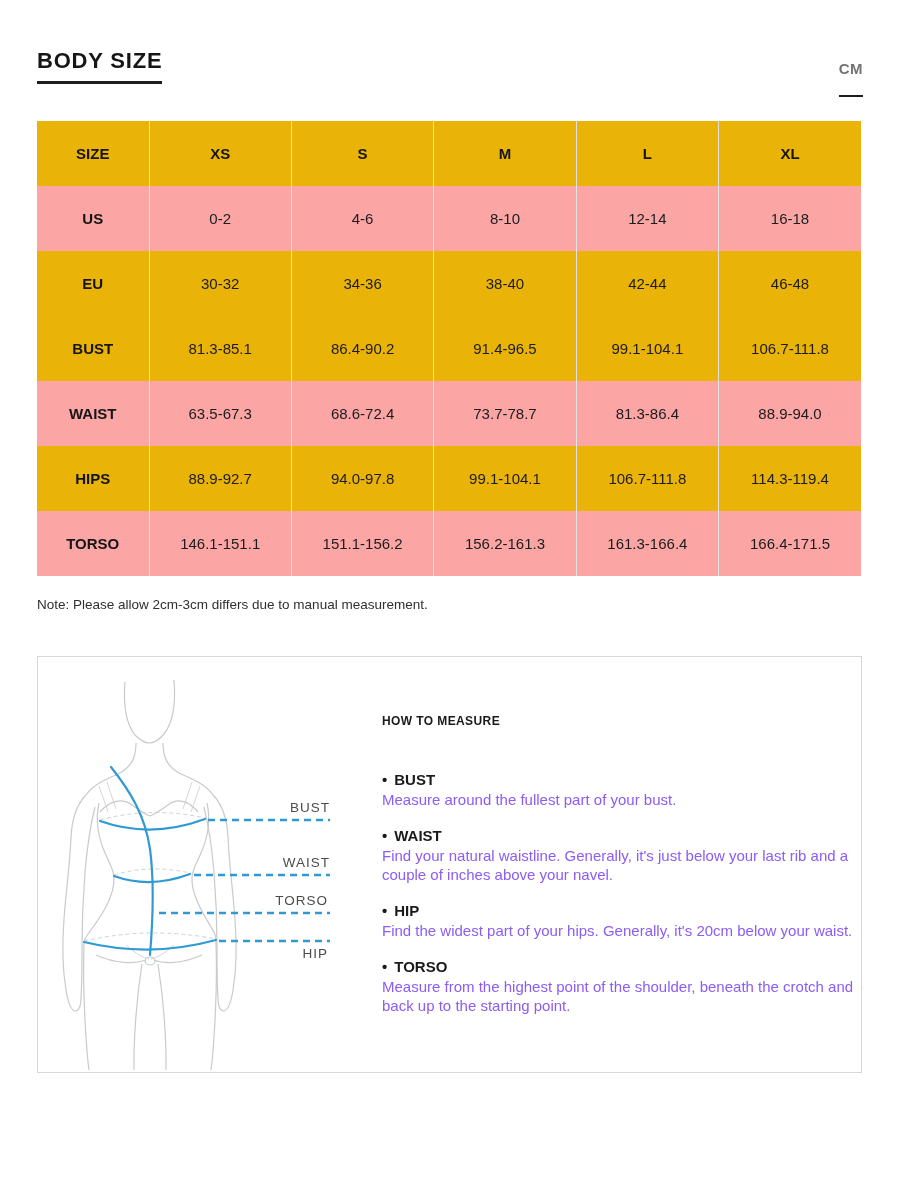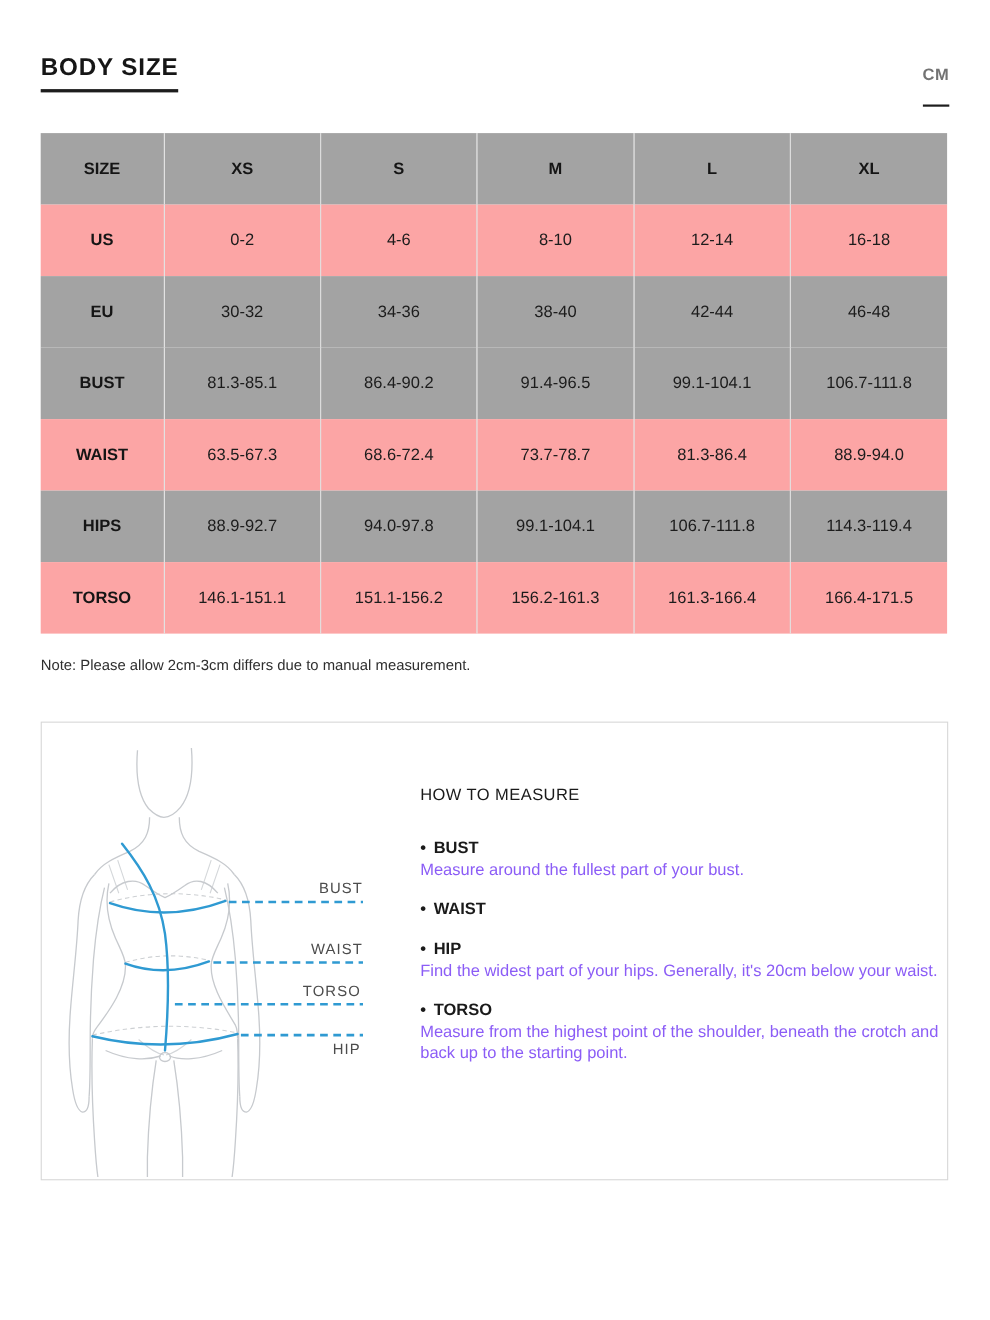--- a/index.html
+++ b/index.html
@@ -53,21 +53,21 @@
     vertical-align: middle;
     font-size: 15px;
     color: #1c1c1c;
     font-weight: normal;
     border-left: 1px solid #e2e2e2;
     padding: 0 2px;
   }
   .size-table td:first-child, .size-table th:first-child { border-left: none; }
   .size-table col.c-label { width: 112px; }
   .size-table col.c-size  { width: 142.4px; }
-  .size-table tr.row-gray  td, .size-table tr.row-gray  th { background: #a3a3a3; }
+  .size-table tr.row-gray  td, .size-table tr.row-gray  th { background: #eab308; }
   .size-table tr.row-white td, .size-table tr.row-white th { background: #fca5a5; }
   .size-table .row-label, .size-table th { font-weight: bold; color: #151515; }
 
   
   .note {
     margin-top: 21px;
     font-size: 13.5px;
     color: #2f2f2f;
   }
 
@@ -87,25 +87,25 @@
     width: 335px;
     height: 413px;
   }
   .measure-copy {
     position: absolute;
     left: 344px;
     top: 57px;
     width: 472px;
   }
   .measure-title {
-    font-size: 15px;
-    font-weight: normal;
+    font-size: 12px;
+    font-weight: bold;
     letter-spacing: 0.4px;
     color: #1a1a1a;
-    margin-bottom: 30px;
+    margin-bottom: 42px;
   }
   .measure-section { margin-bottom: 17px; }
   .measure-label {
     font-size: 15px;
     font-weight: bold;
     color: #1a1a1a;
     line-height: 19px;
   }
   .measure-label::before {
     content: "\2022";
@@ -284,20 +284,21 @@
     <div class="measure-copy">
       <div class="measure-title">HOW TO MEASURE</div>
 
       <div class="measure-section">
         <div class="measure-label">BUST</div>
         <div class="measure-text">Measure around the fullest part of your bust.</div>
       </div>
 
       <div class="measure-section">
         <div class="measure-label">WAIST</div>
+        <div class="measure-text">Find your natural waistline. Generally, it's just below your last rib and a couple of inches above your navel.</div>
       </div>
 
       <div class="measure-section">
         <div class="measure-label">HIP</div>
         <div class="measure-text">Find the widest part of your hips. Generally, it's 20cm below your waist.</div>
       </div>
 
       <div class="measure-section">
         <div class="measure-label">TORSO</div>
         <div class="measure-text">Measure from the highest point of the shoulder, beneath the crotch and back up to the starting point.</div>

